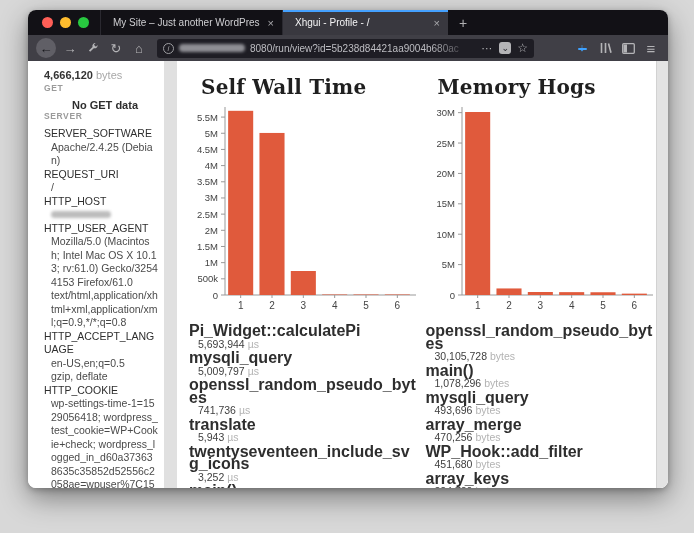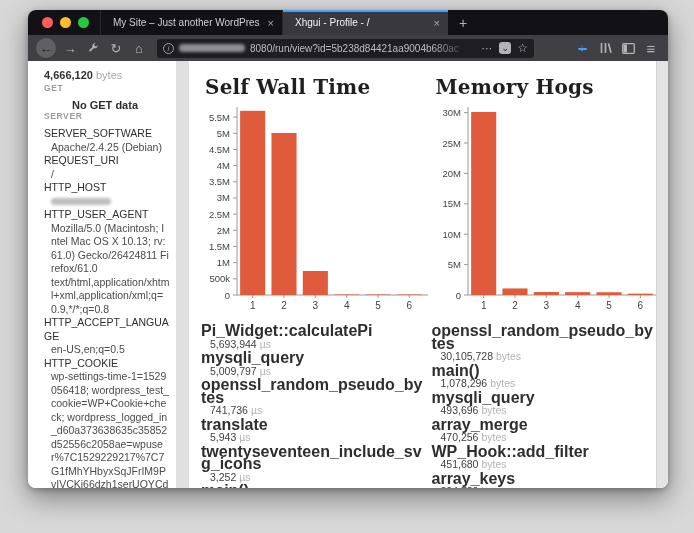--- a/index.html
+++ b/index.html
@@ -44,36 +44,36 @@
     display:flex; align-items:center; justify-content:center; line-height:0; }
   .star { font-size:12px; }
   .dl { color:#3fa2ff; display:flex; flex-direction:column; align-items:center; line-height:0; }
   .dl .arr { font-size:11px; font-weight:bold; }
   .dl .bar { width:9px; height:2px; background:#3fa2ff; margin-top:1px; border-radius:1px; }
   .lib-icon svg, .wrench svg, .panel-icon svg { display:block; }
   .burger { font-size:15px; }
 
   
   .content { display:flex; height:calc(100% - 51px); background:#fff; }
-  .sidebar { width:148px; flex:0 0 auto; padding:8px 6px 0 16px; overflow:hidden; font-size:10.5px; color:#4a4a4a; }
+  .sidebar { width:136px; flex:0 0 auto; padding:8px 6px 0 16px; overflow:hidden; font-size:10.5px; color:#4a4a4a; }
   .sb-top { font-size:11px; color:#333; margin-bottom:2px; }
   .sb-top b { font-weight:bold; }
   .sb-top .unit { color:#a8a8a8; }
   .sb-header { font-size:8.5px; font-weight:bold; color:#9b9b9b; letter-spacing:.6px; margin:0 0 6px; }
   .sb-strong { font-weight:bold; color:#2e2e2e; font-size:11px;margin-left:28px; }
   .sb-key { font-weight:normal; color:#2e2e2e; line-height:13.5px; word-break:break-all; }
   .sb-val { color:#4a4a4a; padding-left:7px; line-height:13.5px; word-break:break-all; }
   .sb-val .redact { background:#bdbdbd; width:60px; height:7px; }
   .divider { width:13px; flex:0 0 auto; background:#e0e0e0; }
   .main { flex:1; display:flex; padding:14px 2px 0 12px; gap:8px; min-width:0; }
   .scroll-track { width:12px; flex:0 0 auto; background:#e3e3e3; border-left:1px solid #d2d2d2; }
 
   .chart-col { flex:1; min-width:0; }
   .chart-title { font-family:"DejaVu Serif","Liberation Serif",serif; font-weight:800; font-size:20px;
-    color:#1f1f1f; letter-spacing:.2px; margin:0 0 4px 4px; }
+    color:#1f1f1f; letter-spacing:.2px; margin:0 0 4px 12px; }
   .chart-svg { width:228px; height:212px; display:block; }
   svg text { font-family:"Liberation Sans",sans-serif; }
 
   .fn-list { list-style:none; margin-top:10px; }
   .fn-list li { margin-bottom:2px; }
   .fn { font-weight:bold; color:#2e2e2e; font-size:16px; line-height:12.5px; word-break:break-all; }
   .fv { color:#3e3e3e; font-size:10.5px; padding-left:9px; line-height:12.5px; }
   .fv .unit { color:#b3b3b3; }
 </style>
 </head>
@@ -153,24 +153,25 @@
       <div class="sb-strong">No GET data</div>
       <div class="sb-header">SERVER</div>
       <div>
           <div class="sb-key">SERVER_SOFTWARE</div>
           <div class="sb-val">Apache/2.4.25 (Debian)</div>
           <div class="sb-key">REQUEST_URI</div>
           <div class="sb-val">/</div>
           <div class="sb-key">HTTP_HOST</div>
           <div class="sb-val"><span class="redact"></span></div>
           <div class="sb-key">HTTP_USER_AGENT</div>
-          <div class="sb-val">Mozilla/5.0 (Macintosh; Intel Mac OS X 10.13; rv:61.0) Gecko/26424811 Firefox/61.0</div>
+          <div class="sb-val">Mozilla/5.0 (Macintosh; Intel Mac OS X 10.13; rv:61.0) Gecko/32544153 Firefox/61.0</div>
           <div class="sb-val">text/html,application/xhtml+xml,application/xml;q=0.9,*/*;q=0.8</div>
           <div class="sb-key">HTTP_ACCEPT_LANGUAGE</div>
           <div class="sb-val">en-US,en;q=0.5</div>
+          <div class="sb-val">gzip, deflate</div>
           <div class="sb-key">HTTP_COOKIE</div>
           <div class="sb-val">wp-settings-time-1=1529056418; wordpress_test_cookie=WP+Cookie+check; wordpress_logged_in_d60a373638635c35852d52556c2058ae=wpuser%7C1529229217%7C7G1fMhYHbyxSqJFrIM9PvIVCKi66dzh1serUOYCdoLp%7Cb3ef5aa29492dea49bddd038ea28bb0a41dba8f5c48ceb028b8</div>
         </div>
     </aside>
 
     <div class="divider"></div>
 
     <main class="main">
       <section class="chart-col">
         <h2 class="chart-title">Self Wall Time</h2>

